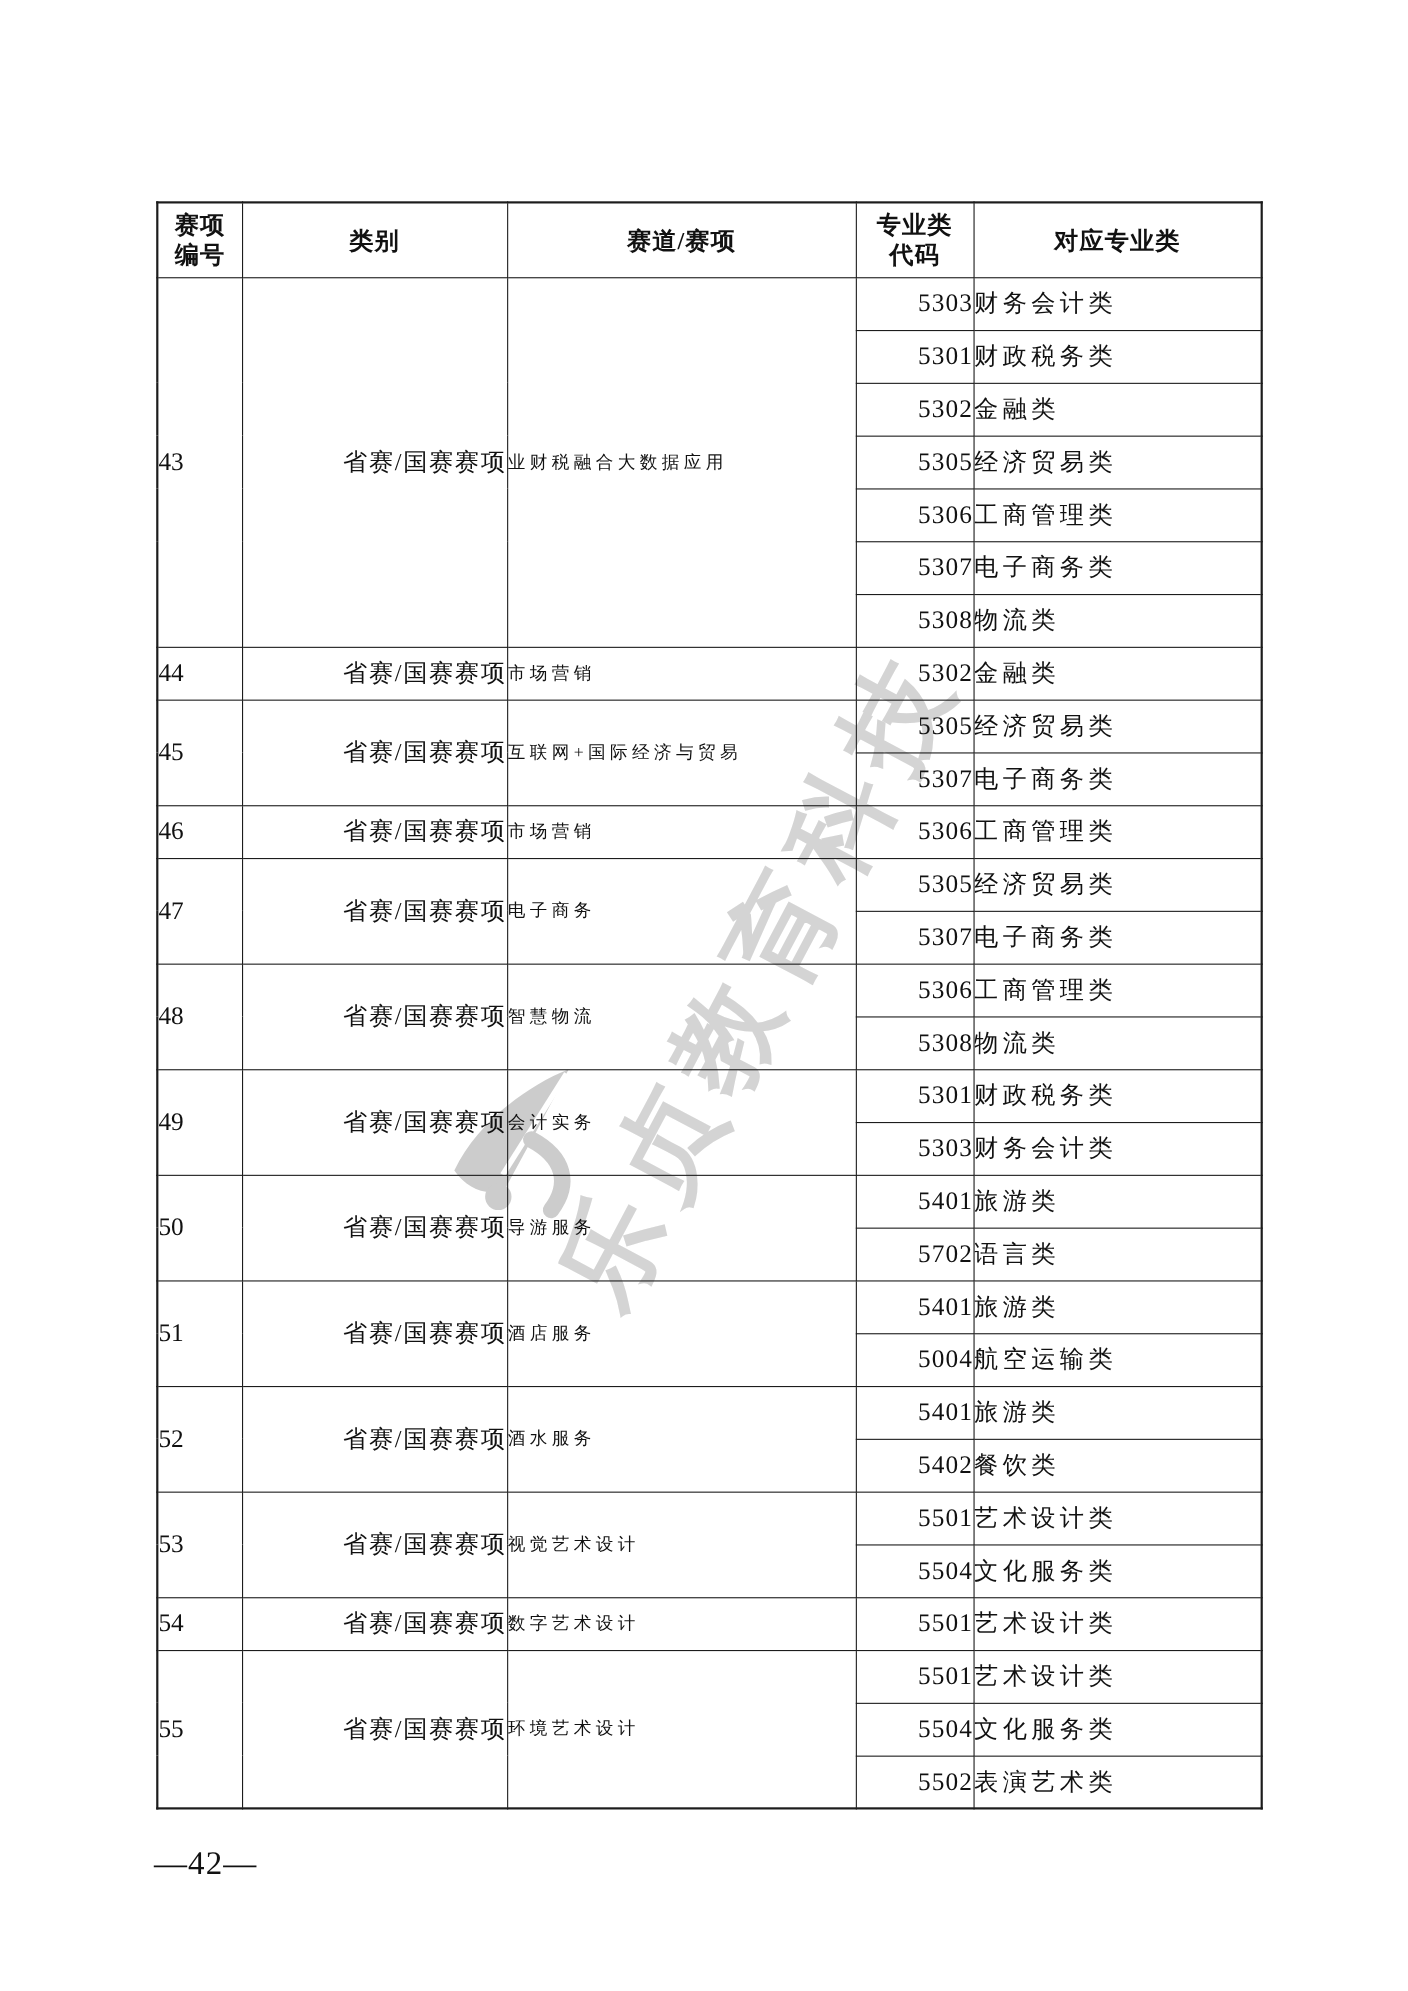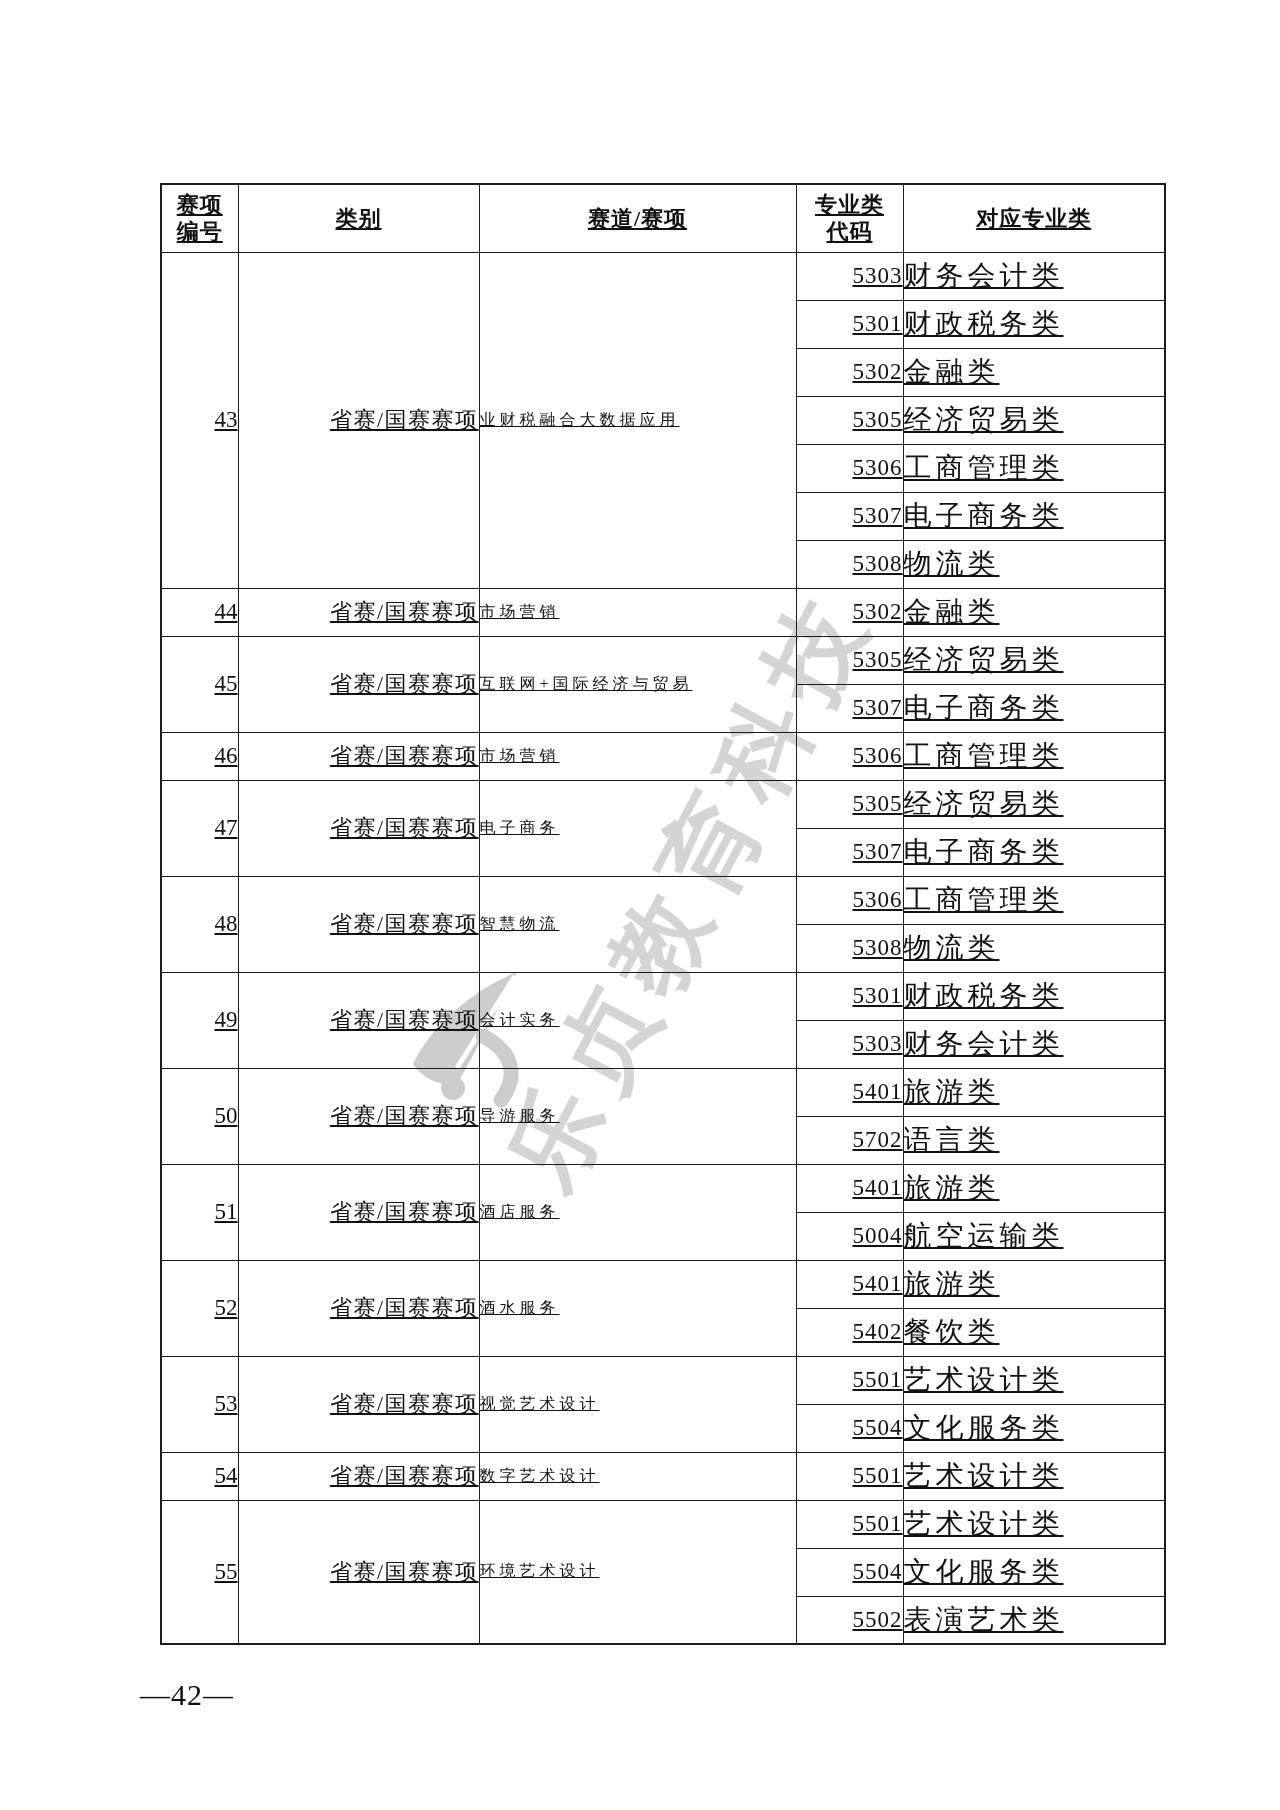--- a/index.html
+++ b/index.html
@@ -22,43 +22,42 @@
     color:#c9c9c9; opacity:0.78;
     z-index:0; pointer-events:none;
   }
   .watermark-logo {
     position:absolute; left:405px; top:968px;
     z-index:0; opacity:0.85; pointer-events:none;
   }
 
   
   table.comp {
-    position:absolute; left:160px; top:183px;
+    position:absolute; left:142px; top:183px;
     width:1004px;
     border-collapse:collapse; table-layout:fixed;
     z-index:1; background:transparent;
     border:2.5px solid #1c1c1c;
-    text-decoration:underline;
   }
   table.comp th, table.comp td {
     border:1.5px solid #1c1c1c;
     padding:0; overflow:hidden;
     vertical-align:middle;
   }
   table.comp thead tr { height:68px; }
   table.comp tbody tr { height:48px; }
   th.hdr {
     font-size:22px; font-weight:bold; text-align:center;
     line-height:1.25; letter-spacing:1px;
   }
-  td.cell-id   { text-align:right; font-size:23px; }
+  td.cell-id   { text-align:left; font-size:23px; }
   td.cell-category { text-align:right; padding-left:18px; font-size:22px; letter-spacing:1.5px; }
   td.cell-track{ text-align:left; padding-left:19px; font-size:16px; letter-spacing:4px; }
   td.cell-code { text-align:right; font-size:23px; letter-spacing:1px; }
-  td.cell-name { text-align:left; padding-left:15px; font-size:28px; letter-spacing:4px; }
+  td.cell-name { text-align:left; padding-left:15px; font-size:22px; letter-spacing:4px; }
 
   .footer-page {
     position:absolute; left:140px; top:1678px;
     font-size:30px; letter-spacing:1px; color:#111;
     z-index:1;
   }
 </style>
 </head>
 <body>
 

